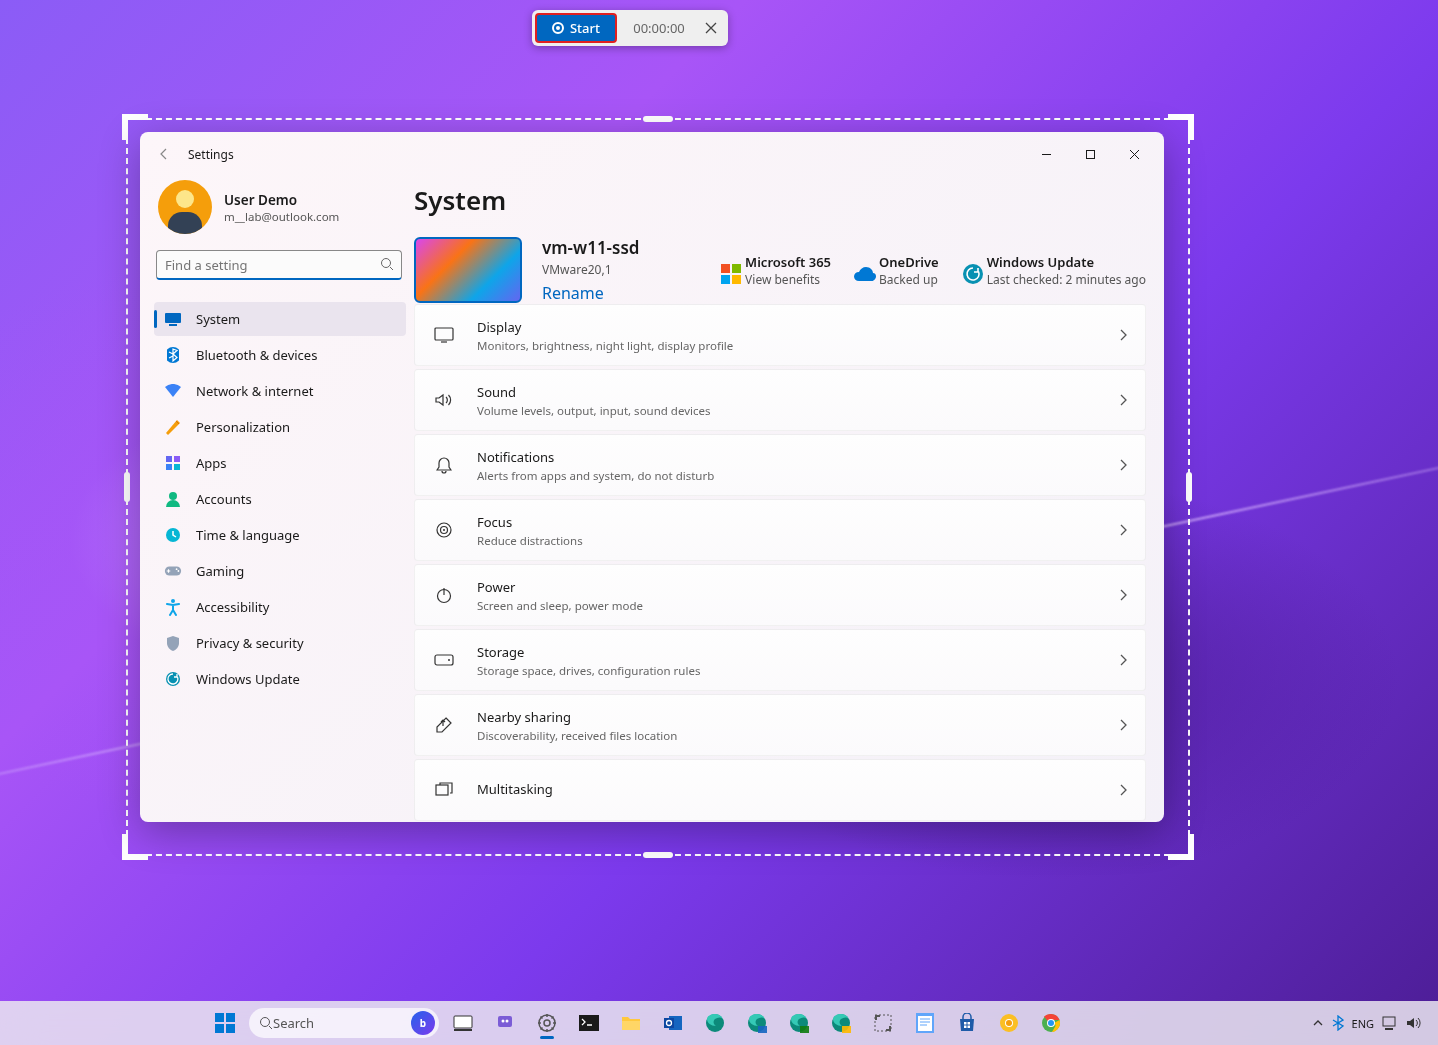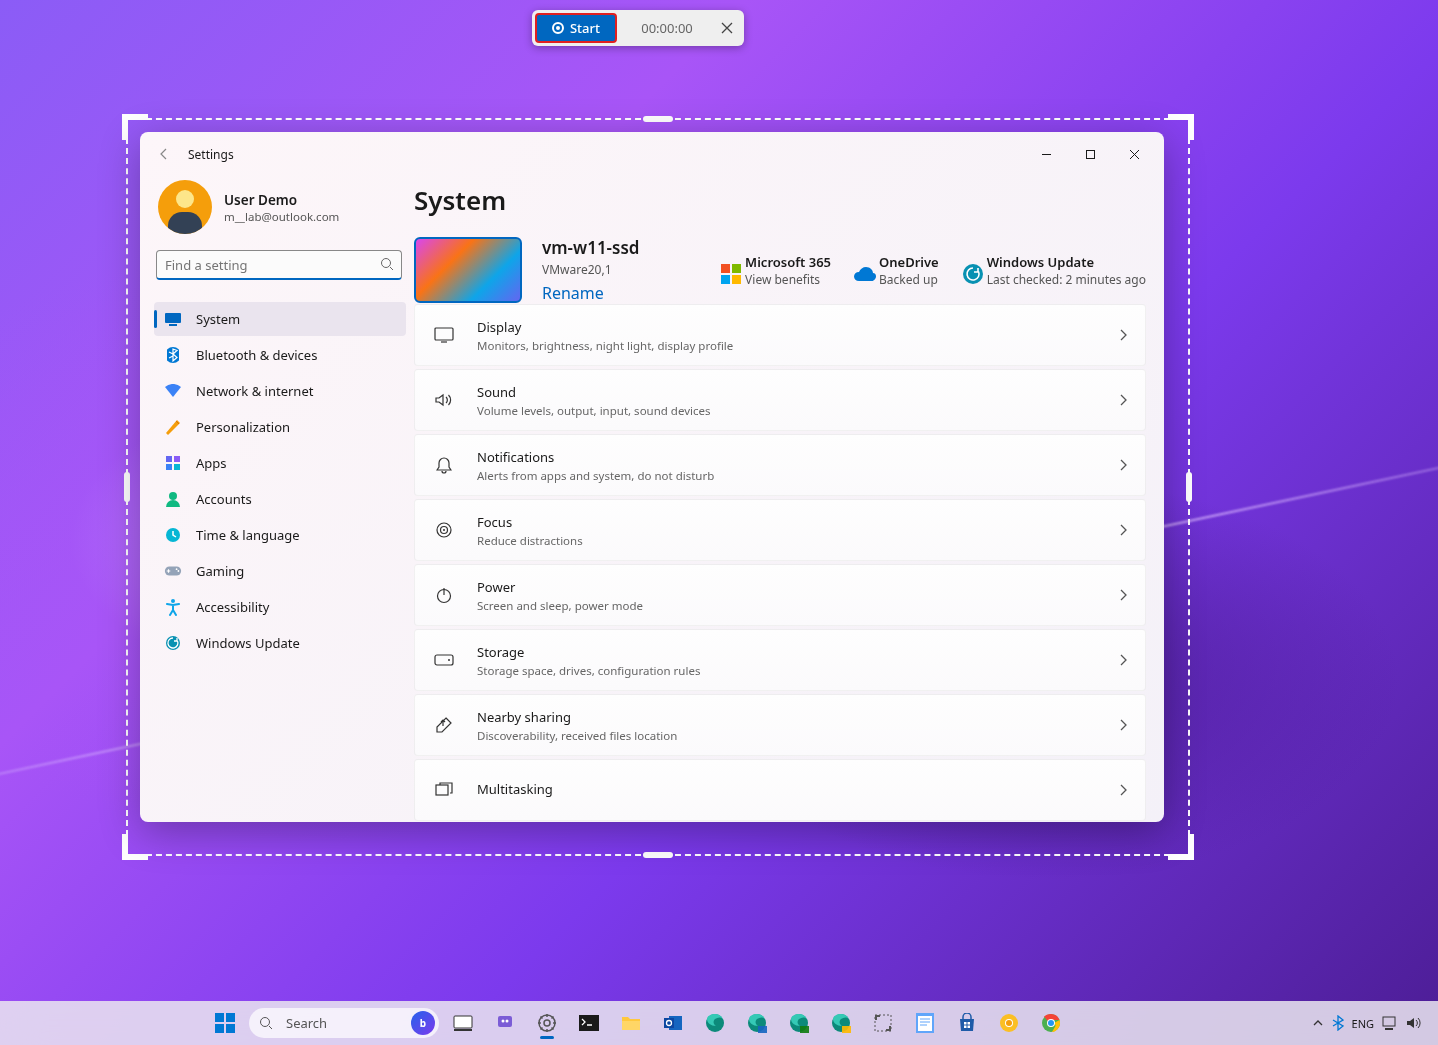--- a/index.html
+++ b/index.html
@@ -1,20 +1,20 @@
 <!DOCTYPE html>
 <html><head>
 <meta charset="utf-8">
 <style>
 *{margin:0;padding:0;box-sizing:border-box;font-family:"Segoe UI",system-ui,sans-serif}
 body{width:1438px;height:1045px;background:linear-gradient(135deg,#8b5cf6 0%,#a855f7 30%,#7c3aed 60%,#4c1d95 100%);position:relative;overflow:hidden}
 .wallpaper-curve{position:absolute;inset:0;background:radial-gradient(ellipse 900px 500px at 340px 540px,rgba(216,180,254,.6) 0%,rgba(168,85,247,.3) 30%,transparent 60%),radial-gradient(ellipse 700px 400px at 1050px 680px,rgba(76,29,149,.8) 0%,transparent 50%)}
 .wallpaper-line{position:absolute;width:140%;height:2px;background:linear-gradient(90deg,transparent,#d8b4fe 30%,#d8b4fe 70%,transparent);top:620px;left:-20%;transform:rotate(-12deg);filter:blur(1px)}
 
-.rec-bar{position:absolute;top:10px;left:532px;width:212px;height:36px;background:#efefef;border-radius:6px;display:flex;align-items:center;box-shadow:0 2px 8px rgba(0,0,0,.3)}
+.rec-bar{position:absolute;top:10px;left:532px;width:196px;height:36px;background:#efefef;border-radius:6px;display:flex;align-items:center;box-shadow:0 2px 8px rgba(0,0,0,.3)}
 .rec-start{width:82px;height:30px;margin:0 3px;background:#0067c0;color:#fff;border:2px solid #e02020;border-radius:4px;display:flex;align-items:center;justify-content:center;gap:6px;font-size:13px;font-weight:500;cursor:pointer}
 .rec-dot{width:12px;height:12px;border:2px solid #fff;border-radius:50%;position:relative}
 .rec-dot::after{content:"";position:absolute;inset:2px;background:#fff;border-radius:50%}
 .rec-time{flex:1;text-align:center;color:#666;font-size:13px}
 .rec-close{width:26px;height:26px;margin-right:4px;display:flex;align-items:center;justify-content:center;cursor:pointer;color:#444;border-radius:4px}
 
 .dashed-frame{position:absolute;top:118px;left:126px;width:1064px;height:738px;border:2px dashed #fff;pointer-events:none}
 .corner{position:absolute;width:26px;height:26px;border:6px solid #fff}
 .c-tl{top:-6px;left:-6px;border-right:none;border-bottom:none}
 .c-tr{top:-6px;right:-6px;border-left:none;border-bottom:none}
@@ -67,21 +67,21 @@
 .card-body{flex:1}
 .card-title{font-size:13px;color:#1a1a1a}
 .card-sub{font-size:11.5px;color:#666;margin-top:2px}
 .chev{color:#555}
 
 .taskbar{position:absolute;bottom:0;left:0;right:0;height:44px;background:rgba(235,232,240,.85);backdrop-filter:blur(20px);display:flex;align-items:center;padding:0 10px}
 .tb-center{position:absolute;left:207px;display:flex;align-items:center;gap:6px}
 .start-btn{width:36px;height:36px;display:flex;align-items:center;justify-content:center;cursor:pointer;border-radius:4px}
 .win-logo{width:20px;height:20px;display:grid;grid-template:1fr 1fr/1fr 1fr;gap:2px}
 .win-logo div{background:#0078d4}
-.tb-search{width:190px;height:30px;background:rgba(255,255,255,.7);border-radius:15px;display:flex;align-items:center;padding:0 10px;gap:13px;font-size:13px;color:#555;position:relative}
+.tb-search{width:190px;height:30px;background:rgba(255,255,255,.7);border-radius:15px;display:flex;align-items:center;padding:0 10px;gap:0;font-size:13px;color:#555;position:relative}
 .tb-search-b{position:absolute;right:4px;top:3px;width:24px;height:24px;border-radius:50%;background:linear-gradient(135deg,#2563eb,#7c3aed);display:flex;align-items:center;justify-content:center;color:#fff;font-size:10px;font-weight:bold}
 .tb-icon{width:36px;height:36px;display:flex;align-items:center;justify-content:center;cursor:pointer;border-radius:4px;position:relative;font-size:19px}
 .tb-icon.active::after{content:"";position:absolute;bottom:2px;left:50%;transform:translateX(-50%);width:14px;height:3px;background:#0067c0;border-radius:2px}
 .tray{position:absolute;right:12px;display:flex;align-items:center;font-size:11px;color:#1a1a1a}
 .tray-item{display:flex;align-items:center;cursor:pointer;padding:2px 4px;border-radius:3px}
 svg{display:block}
 .ms365{display:grid;grid-template:1fr 1fr/1fr 1fr;gap:2px;width:20px;height:20px}
 .ms365 div:nth-child(1){background:#f25022}.ms365 div:nth-child(2){background:#7fba00}.ms365 div:nth-child(3){background:#00a4ef}.ms365 div:nth-child(4){background:#ffb900}
 </style>
 </head>
@@ -237,20 +237,28 @@
             <span class="nav-ico">
               <svg width="14" height="18" viewBox="0 0 14 18">
                 <circle cx="7" cy="3" r="2" fill="#0ea5e9"></circle>
                 <path d="M1 6l6 1 6-1M7 7v5l-3 5M7 12l3 5" stroke="#0ea5e9" stroke-width="2" fill="none" stroke-linecap="round"></path>
               </svg>
             </span>
             <span>Accessibility</span>
           </div>
           <div class="nav-item">
             <span class="nav-ico">
+              <svg width="14" height="16" viewBox="0 0 14 16">
+                <path d="M7 1l6 2v5c0 4-3 7-6 8-3-1-6-4-6-8V3z" fill="#94a3b8"></path>
+              </svg>
+            </span>
+            <span>Privacy &amp; security</span>
+          </div>
+          <div class="nav-item">
+            <span class="nav-ico">
               <svg width="16" height="16" viewBox="0 0 16 16">
                 <circle cx="8" cy="8" r="7" fill="#0891b2"></circle>
                 <path d="M8 3a5 5 0 1 0 4.5 3M12 3v3H9" stroke="#fff" stroke-width="1.3" fill="none"></path>
               </svg>
             </span>
             <span>Windows Update</span>
           </div>
         </div>
     </div>
     <div class="main">

